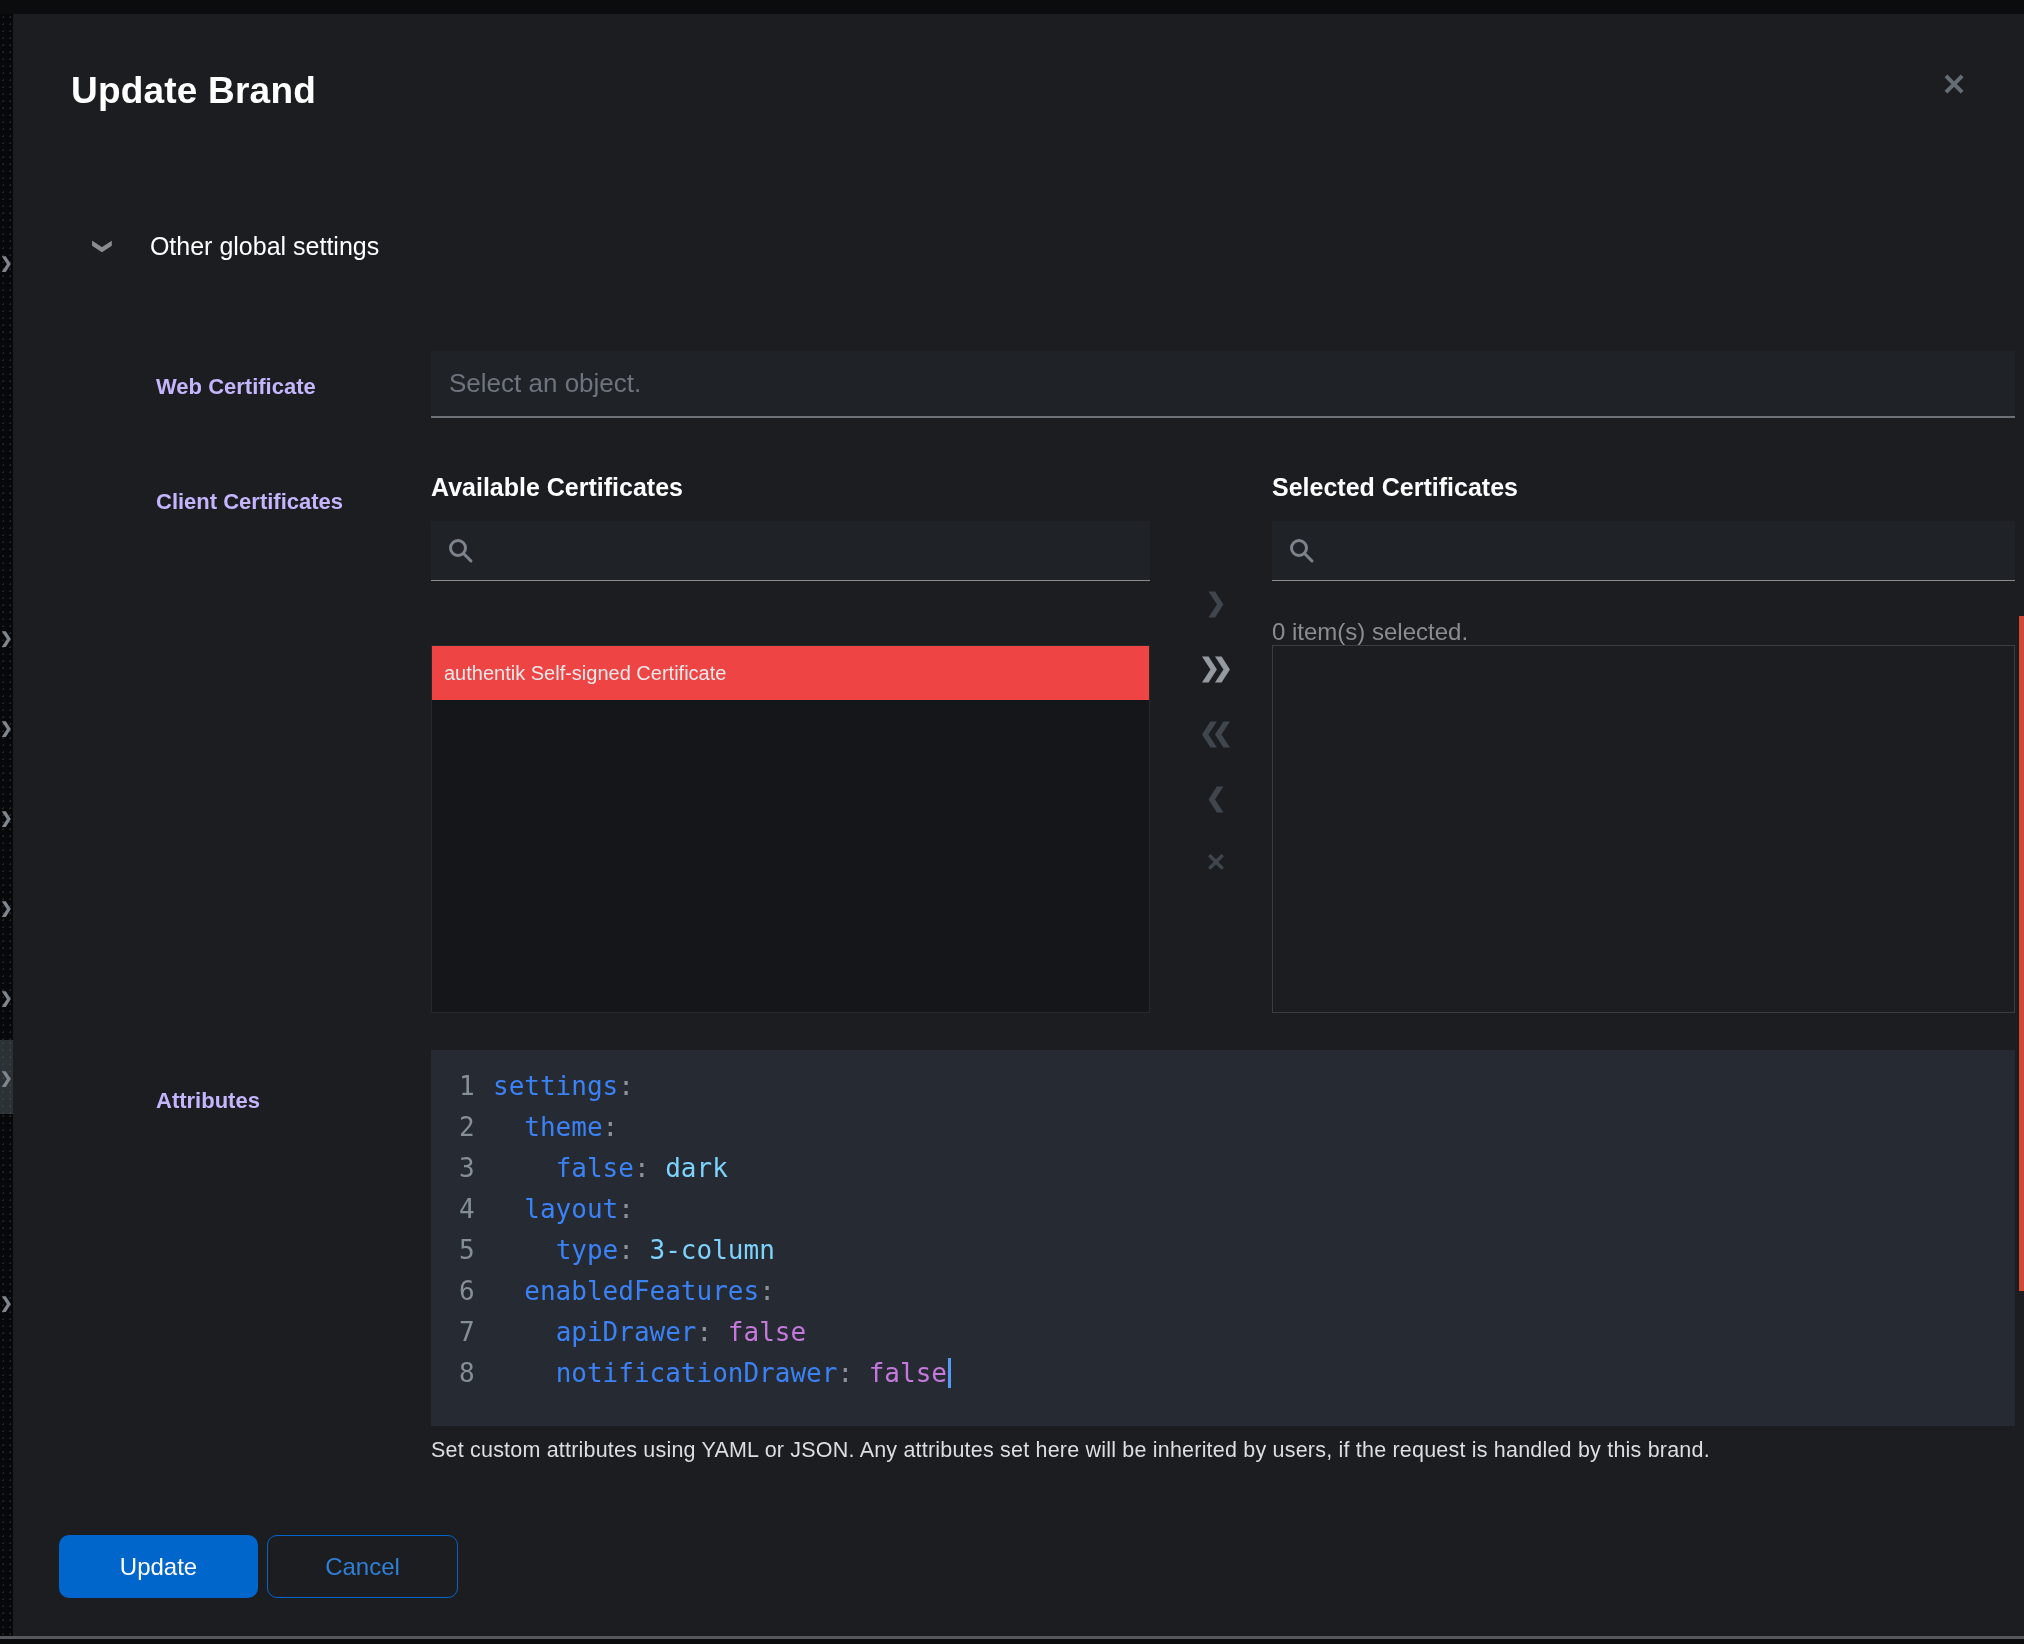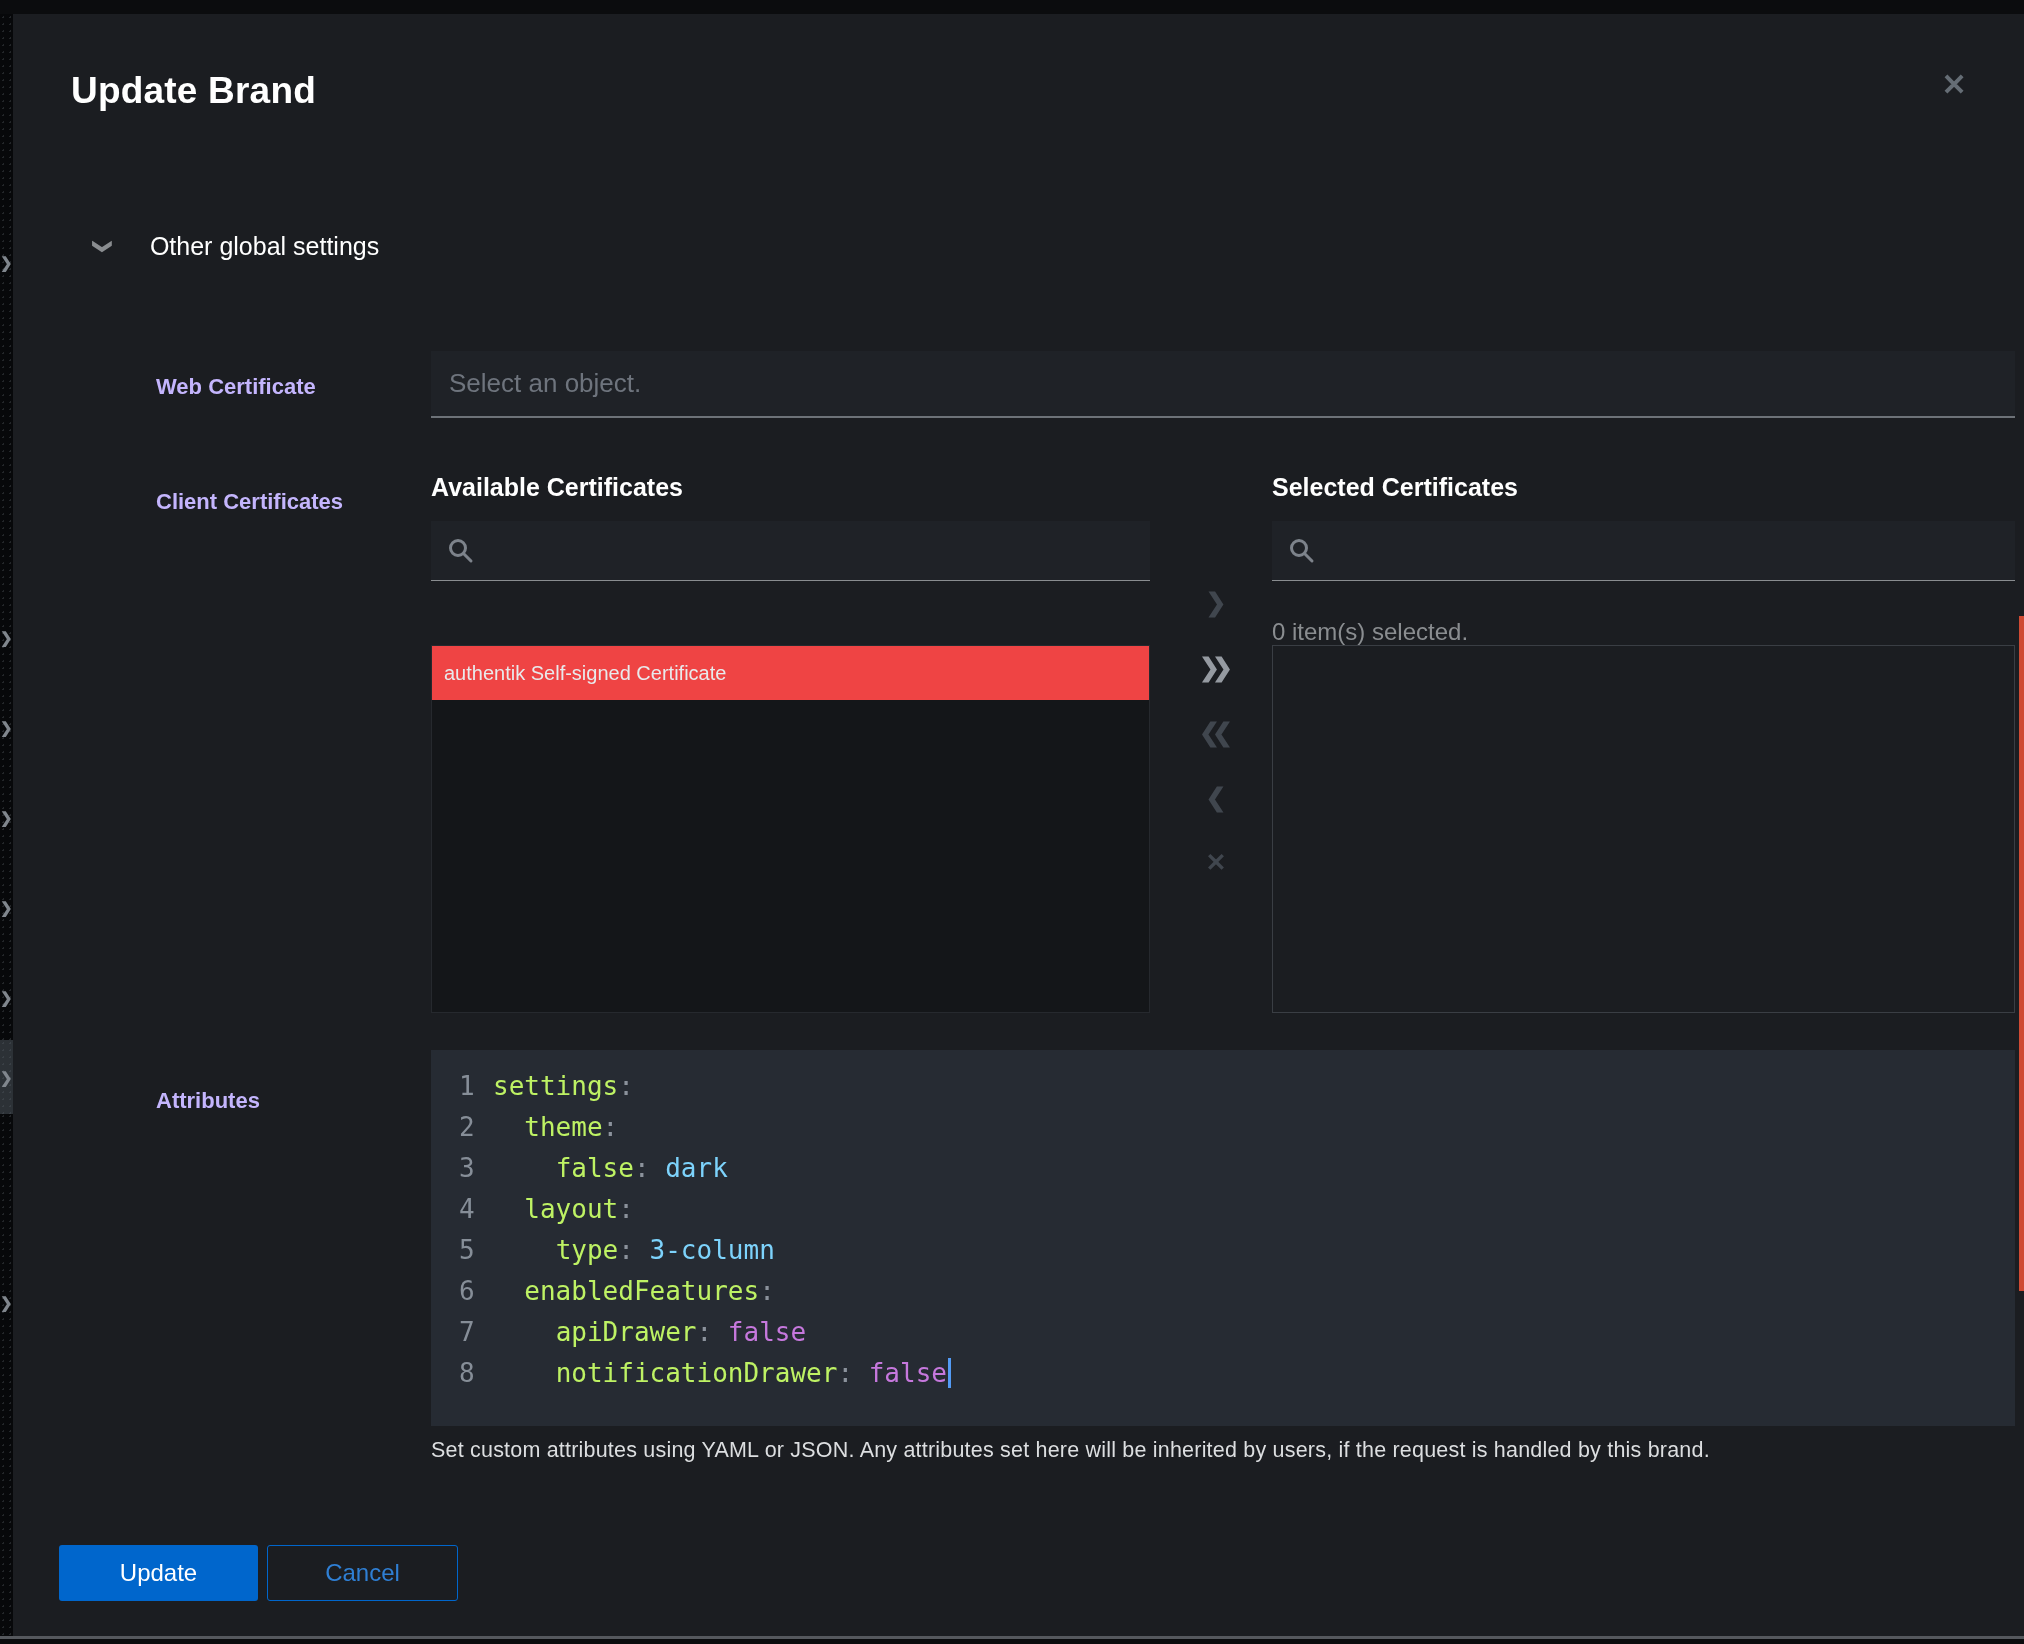--- a/index.html
+++ b/index.html
@@ -64,29 +64,29 @@
   .t-dbl span{letter-spacing:-8px;padding-right:8px;}
   .t-dim span{color:#40464e;}
   .t-lit span{color:#959aa1;}
   
   .editor{position:absolute;left:418px;top:1036px;width:1584px;height:376px;box-sizing:border-box;background:#262b33;
     padding-top:16px;cursor:text;overflow:hidden;}
   .code-line{height:41px;line-height:41px;padding-left:28px;display:flex;
     font-family:"DejaVu Sans Mono","Liberation Mono",monospace;font-size:26px;}
   .gutter{display:inline-block;width:34px;color:#868e98;flex:none;}
   .code-text{white-space:pre;}
-  .tok-key{color:#bef264;}
+  .tok-key{color:#3b82f6;}
   .tok-punc{color:#8b929c;}
   .tok-str{color:#7dd3fc;}
   .tok-kw{color:#c678dd;}
   .caret{display:inline-block;width:3px;height:30px;background:#539bf5;vertical-align:middle;margin-left:1px;position:relative;top:-2px;}
   .help-text{position:absolute;left:418px;top:1424px;width:1560px;margin:0;color:#dcdee0;font-size:21.5px;letter-spacing:.2px;}
   
-  .btn{position:absolute;top:1521px;height:56px;border-radius:3px;font-size:24px;cursor:pointer;
-    font-family:"Liberation Sans",sans-serif;display:flex;align-items:center;justify-content:center;margin-top:10px;}
+  .btn{position:absolute;top:1521px;height:63px;border-radius:10px;font-size:24px;cursor:pointer;
+    font-family:"Liberation Sans",sans-serif;display:flex;align-items:center;justify-content:center;}
   .btn-update{left:46px;width:199px;background:#0066cc;border:none;color:#ffffff;}
   .btn-cancel{left:254px;width:191px;background:transparent;border:1px solid #0066cc;color:#2f7fd4;}
   
   .alert-strip{position:absolute;left:2019px;top:616px;width:5px;height:675px;background:#cf4a33;z-index:4;}
   .bottom-line{position:absolute;left:0;top:1636px;width:2024px;height:3px;background:#55585d;z-index:4;}
   .bottom-dark{position:absolute;left:0;top:1639px;width:2024px;height:5px;background:#0a0b0d;z-index:4;}
 </style>
 </head>
 <body>
 

